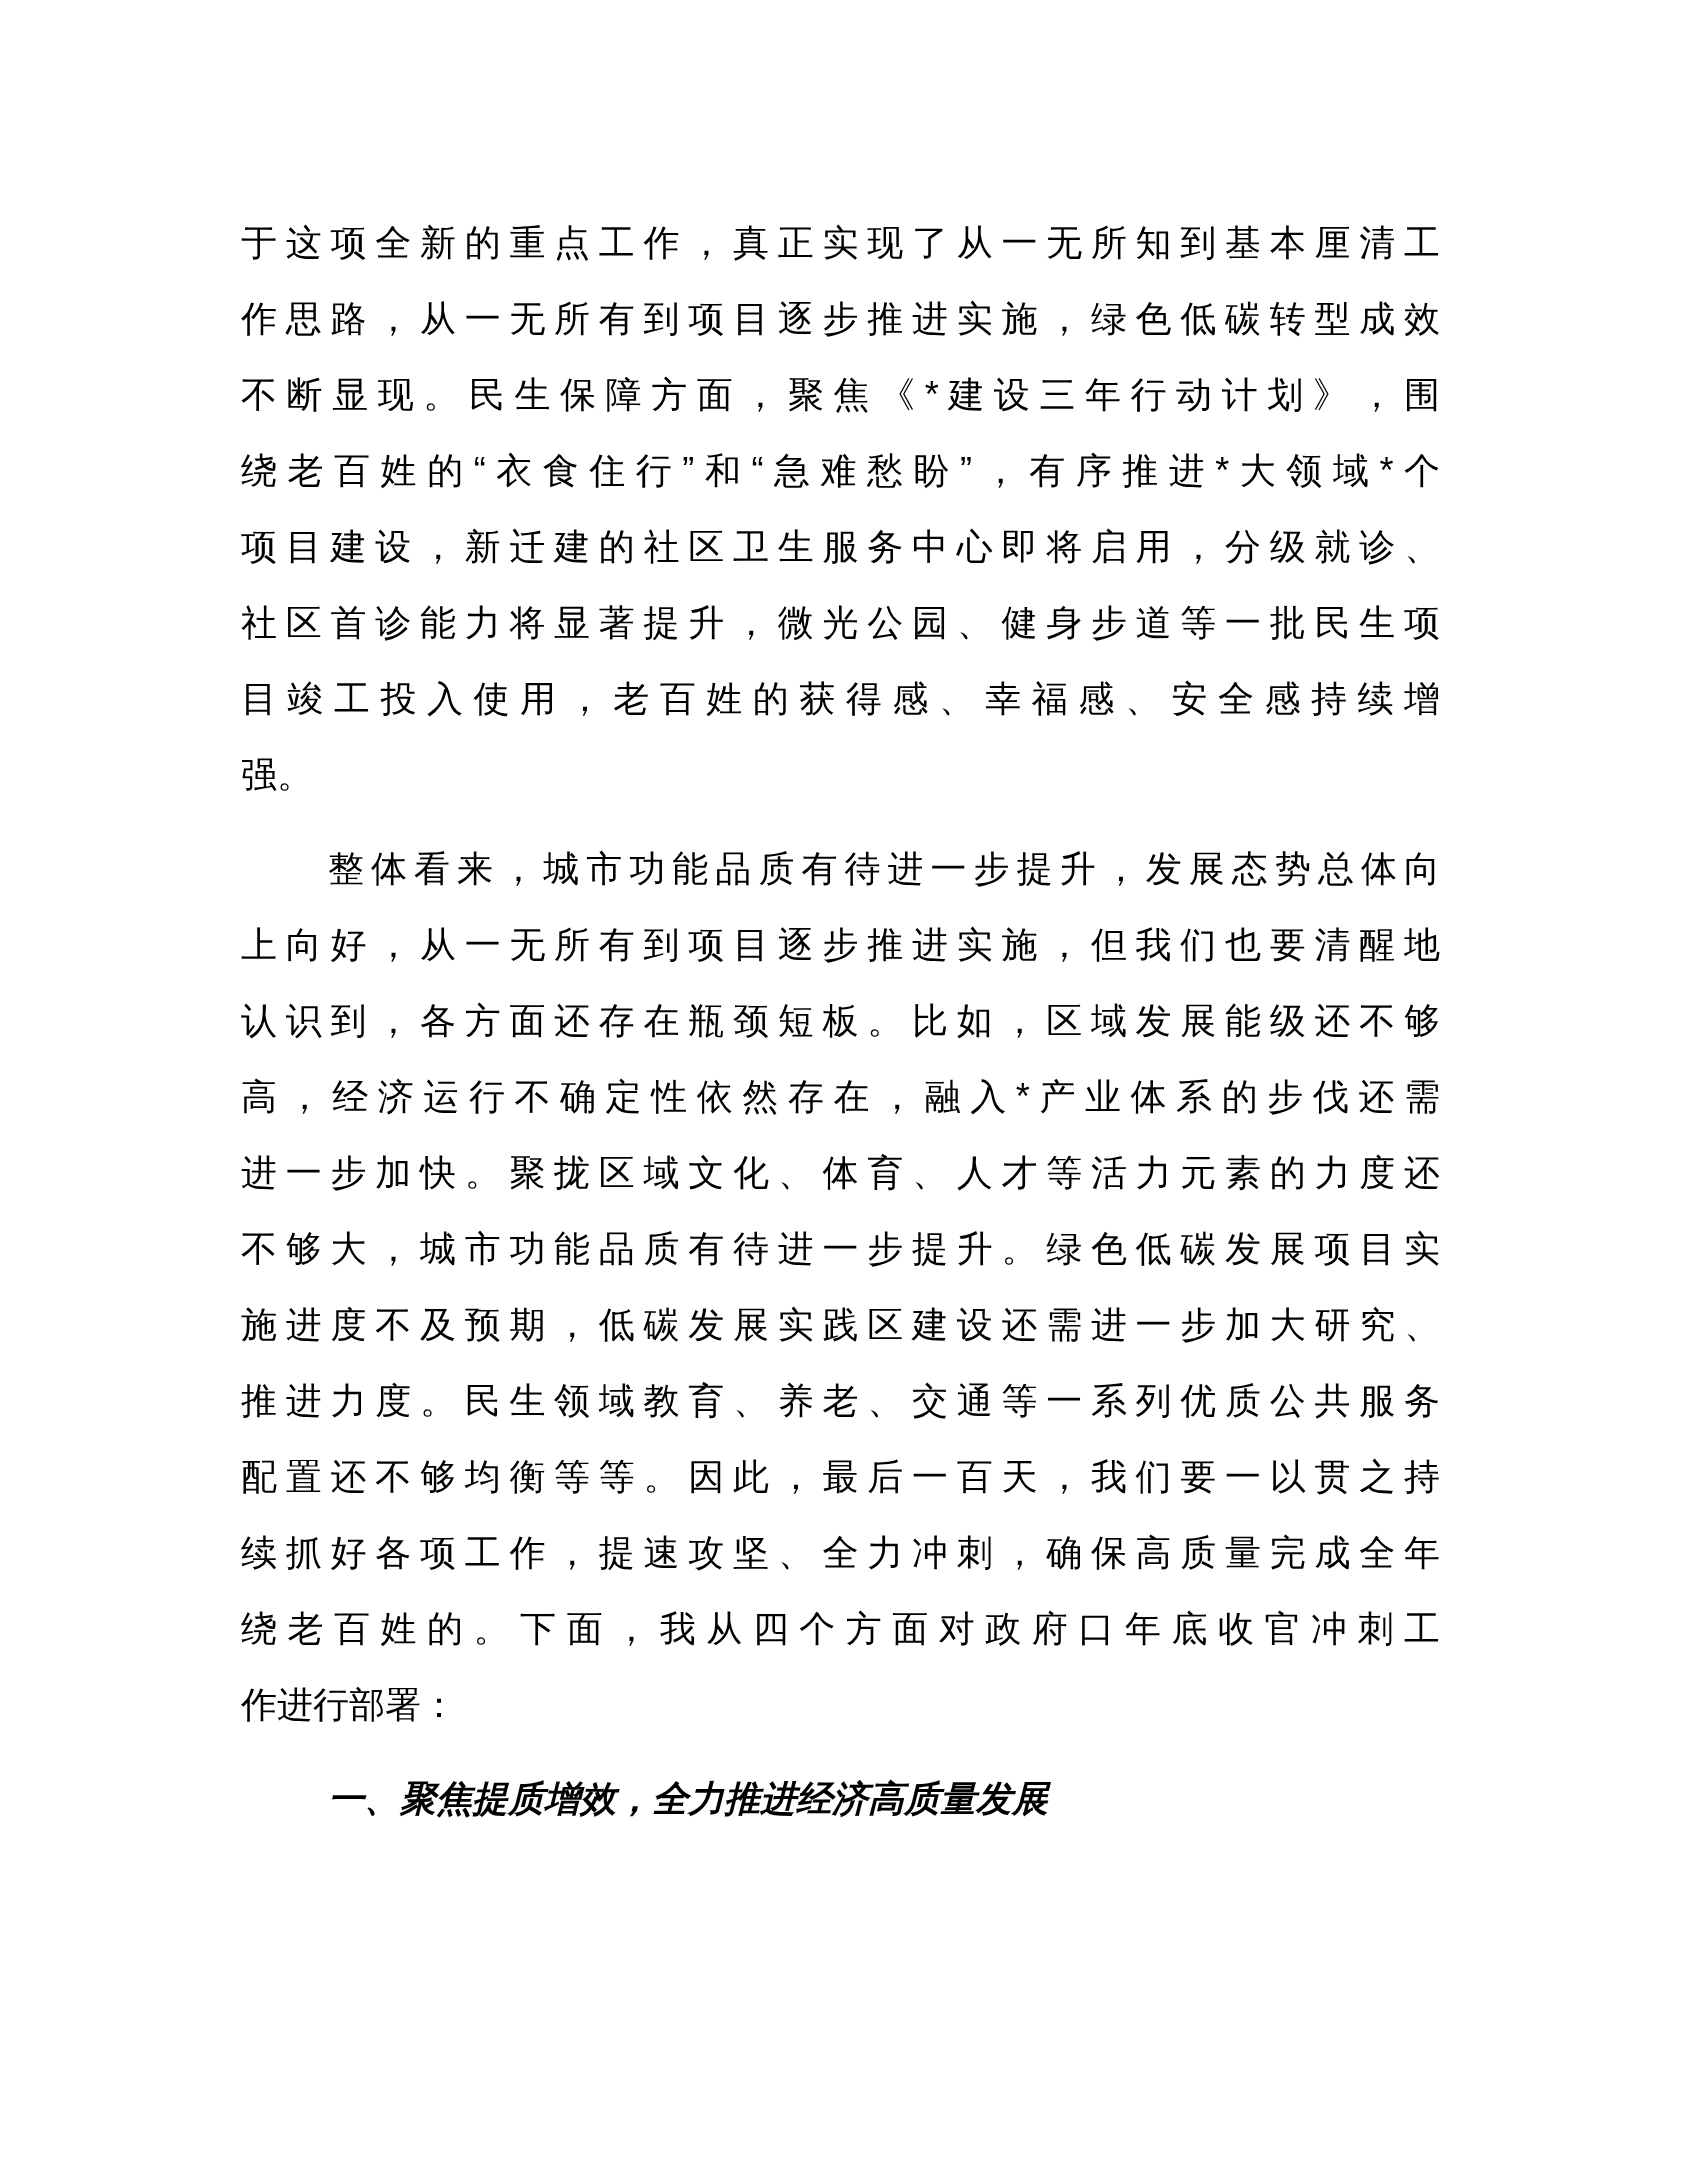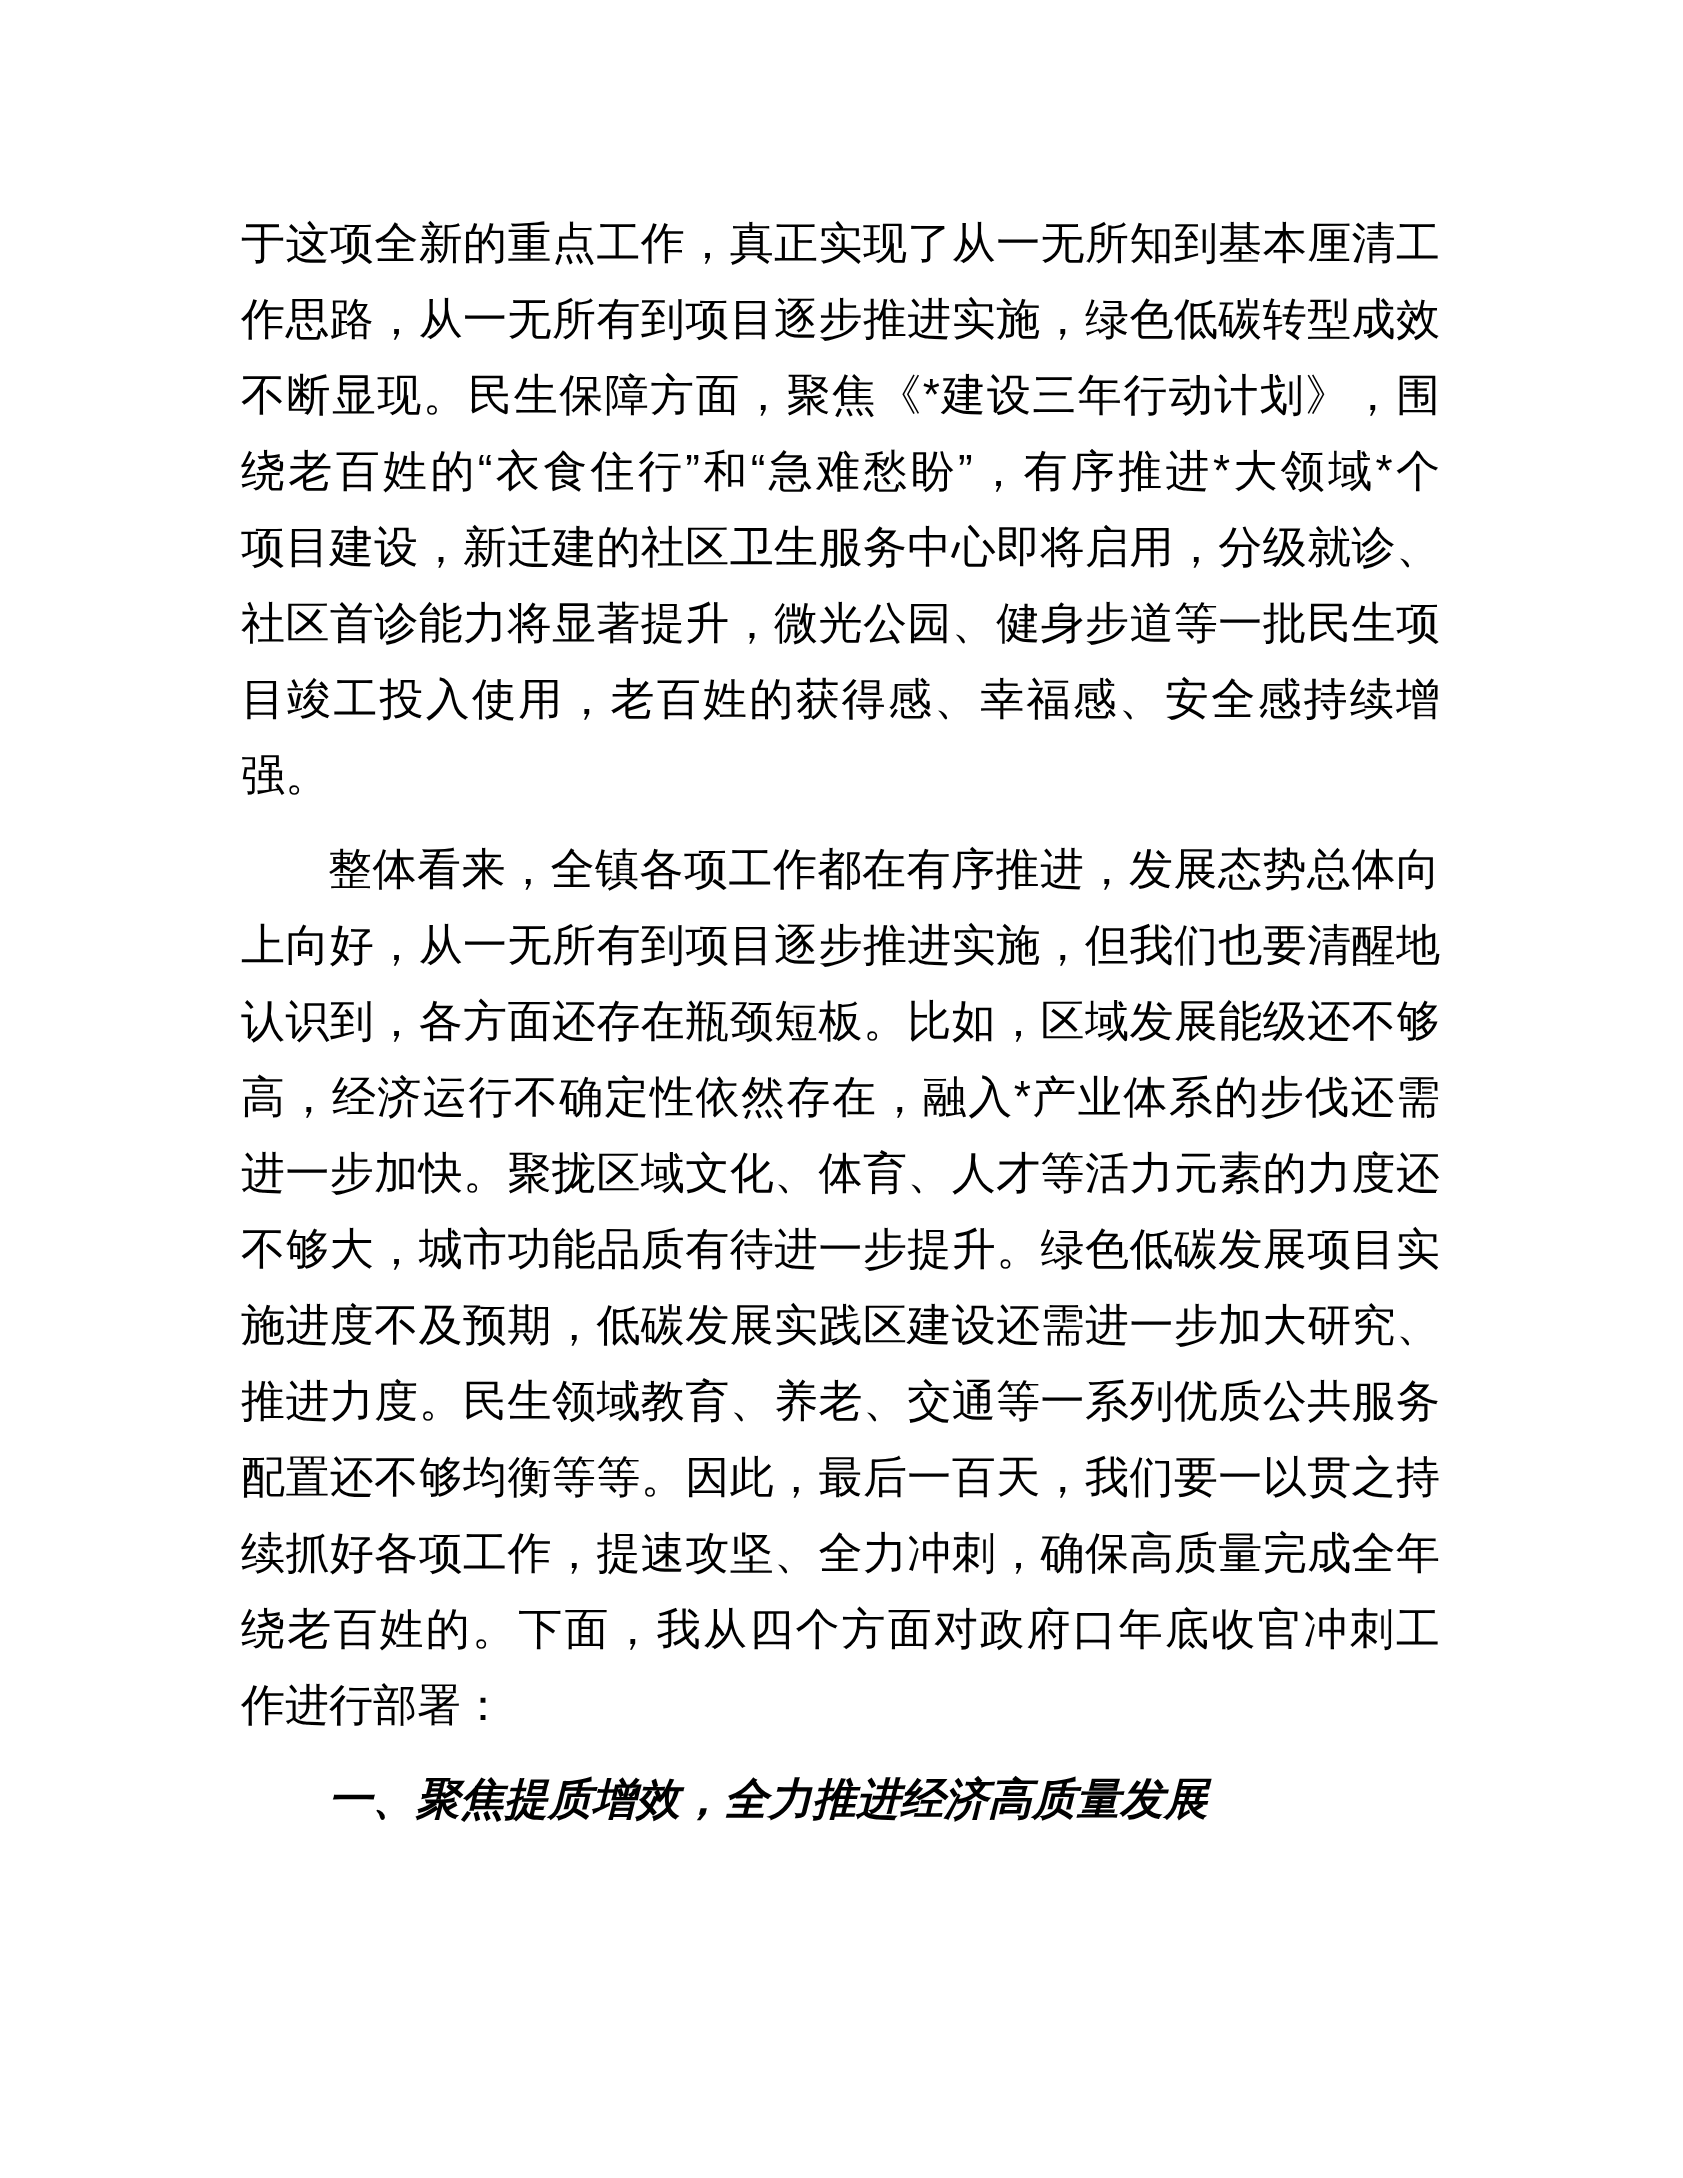--- a/index.html
+++ b/index.html
@@ -19,21 +19,21 @@
     padding: 205px 243px 0 241px;
     background: #ffffff;
     color: #000000;
     font-family: "Liberation Sans", sans-serif;
     overflow: hidden;
   }
   .para {
     margin: 0 0 18px 0;
   }
   .line {
-    font-size: 44px;
+    font-size: 36px;
     line-height: 76px;
     height: 76px;
     color: #000000;
   }
   
   .just {
     text-align: justify;
     text-align-last: justify;
   }
   .ind {
@@ -56,21 +56,21 @@
         <div class="line just">于这项全新的重点工作，真正实现了从一无所知到基本厘清工</div>
         <div class="line just">作思路，从一无所有到项目逐步推进实施，绿色低碳转型成效</div>
         <div class="line just">不断显现。民生保障方面，聚焦《*建设三年行动计划》，围</div>
         <div class="line just">绕老百姓的“衣食住行”和“急难愁盼”，有序推进*大领域*个</div>
         <div class="line just">项目建设，新迁建的社区卫生服务中心即将启用，分级就诊、</div>
         <div class="line just">社区首诊能力将显著提升，微光公园、健身步道等一批民生项</div>
         <div class="line just">目竣工投入使用，老百姓的获得感、幸福感、安全感持续增</div>
         <div class="line">强。</div>
       </div>
       <div class="para">
-        <div class="line just ind">整体看来，全镇各项工作都在有序推进，发展态势总体向</div>
+        <div class="line just ind">整体看来，城市功能品质有待进一步提升，发展态势总体向</div>
         <div class="line just">上向好，从一无所有到项目逐步推进实施，但我们也要清醒地</div>
         <div class="line just">认识到，各方面还存在瓶颈短板。比如，区域发展能级还不够</div>
         <div class="line just">高，经济运行不确定性依然存在，融入*产业体系的步伐还需</div>
         <div class="line just">进一步加快。聚拢区域文化、体育、人才等活力元素的力度还</div>
         <div class="line just">不够大，城市功能品质有待进一步提升。绿色低碳发展项目实</div>
         <div class="line just">施进度不及预期，低碳发展实践区建设还需进一步加大研究、</div>
         <div class="line just">推进力度。民生领域教育、养老、交通等一系列优质公共服务</div>
         <div class="line just">配置还不够均衡等等。因此，最后一百天，我们要一以贯之持</div>
         <div class="line just">续抓好各项工作，提速攻坚、全力冲刺，确保高质量完成全年</div>
         <div class="line just">绕老百姓的。下面，我从四个方面对政府口年底收官冲刺工</div>

